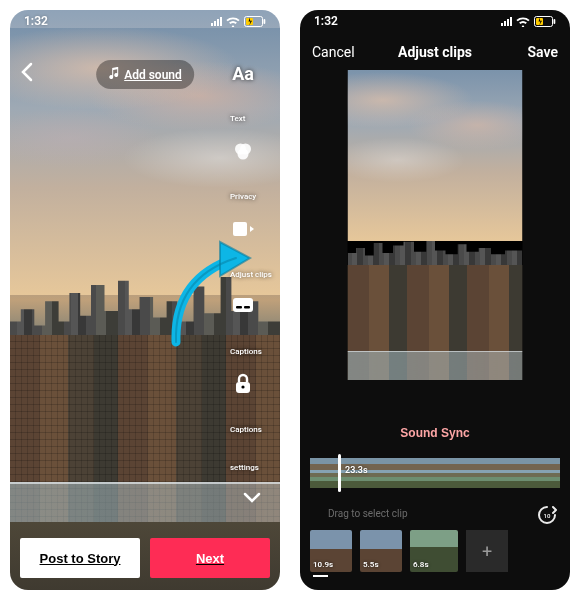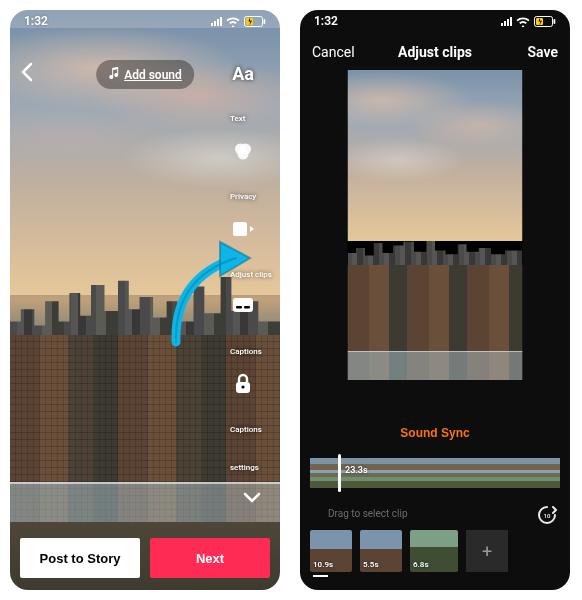--- a/index.html
+++ b/index.html
@@ -119,21 +119,21 @@
     width:44px;
     gap:28px;
   }
   .tool .iconbox{
     width:26px; height:26px; display:flex; align-items:center; justify-content:center;
   }
   .tool span.lbl{ margin-top:1px; text-align:center; line-height:1.1;}
   .chev-down{ color:#fff; margin-top:2px;}
   .bottom-bar{
     position:absolute; left:10px; right:10px; bottom:12px;
-    display:flex; gap:10px; height:40px; z-index:6;
+    display:flex; gap:10px; height:40px; z-index:6;text-decoration:underline;
   }
   .btn-story{
     flex:1; background:#fff; color:#000;
     border:none; border-radius:2px;
     font-size:13px; font-weight:600;
     display:flex; align-items:center; justify-content:center;
   }
   .btn-next{
     flex:1; background:#fe2c55; color:#fff;
     border:none; border-radius:2px;
@@ -183,21 +183,21 @@
     border-top:1px solid rgba(230,235,238,.6);
   }
   .mode-row{
     position:absolute; top:410px; left:0; right:0;
     display:flex; justify-content:center; gap:6px;
   }
   .mode-pill{
     padding:6px 14px; border-radius:16px;
     font-size:12px; font-weight:600; border:none;
   }
-  .mode-pill.inactive{ background:transparent; color:#f97316;}
+  .mode-pill.inactive{ background:transparent; color:#fca5a5;}
   .mode-pill.active{ background:#fff; color:#101010;}
   .timeline{
     position:absolute; top:448px; left:10px; right:10px; height:30px;
     display:flex;
     flex-direction:column;
   }
   .tl-block{ height:100%; background:linear-gradient(to bottom,#6f8fa2,#8d8070);}
   .tl-block.b1{ flex:32; background:linear-gradient(to bottom,#7a94a6 50%,#736450 50%);}
   .tl-block.b2{ flex:18; background:linear-gradient(to bottom,#86a2b2 50%,#6e6b52 50%);}
   .tl-block.b3{ flex:30; background:linear-gradient(to bottom,#6d8e70 40%,#4c5a3b 40%);}

